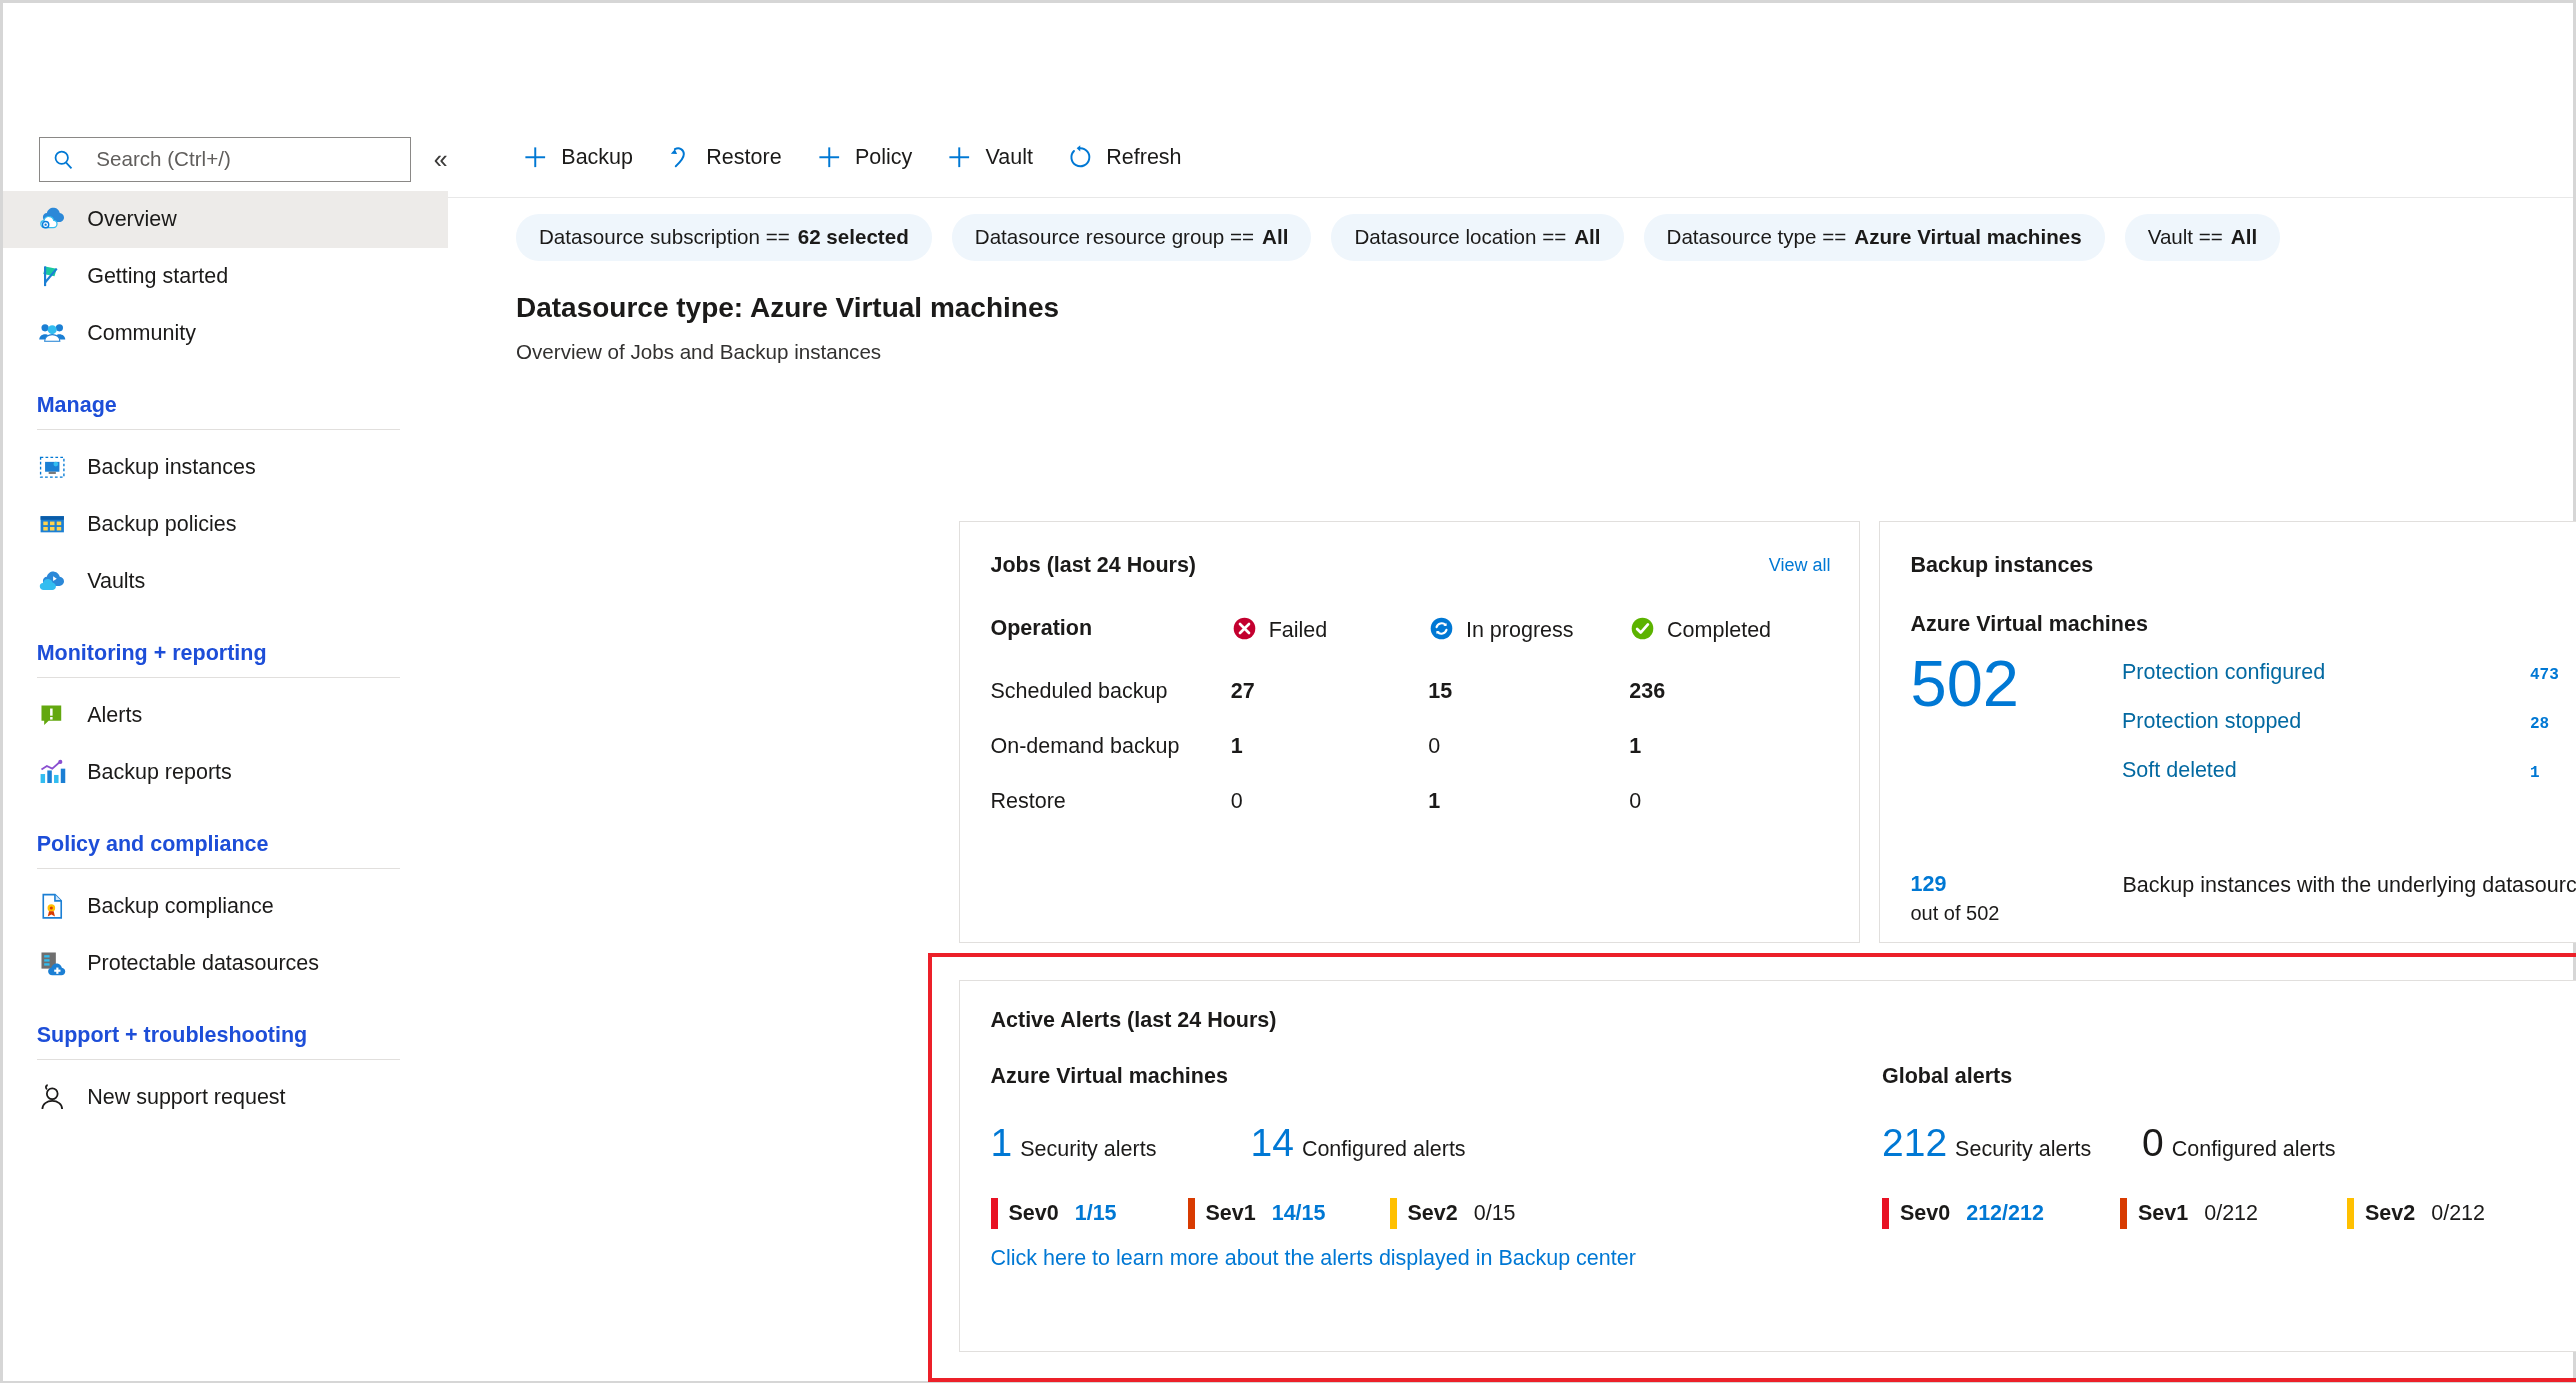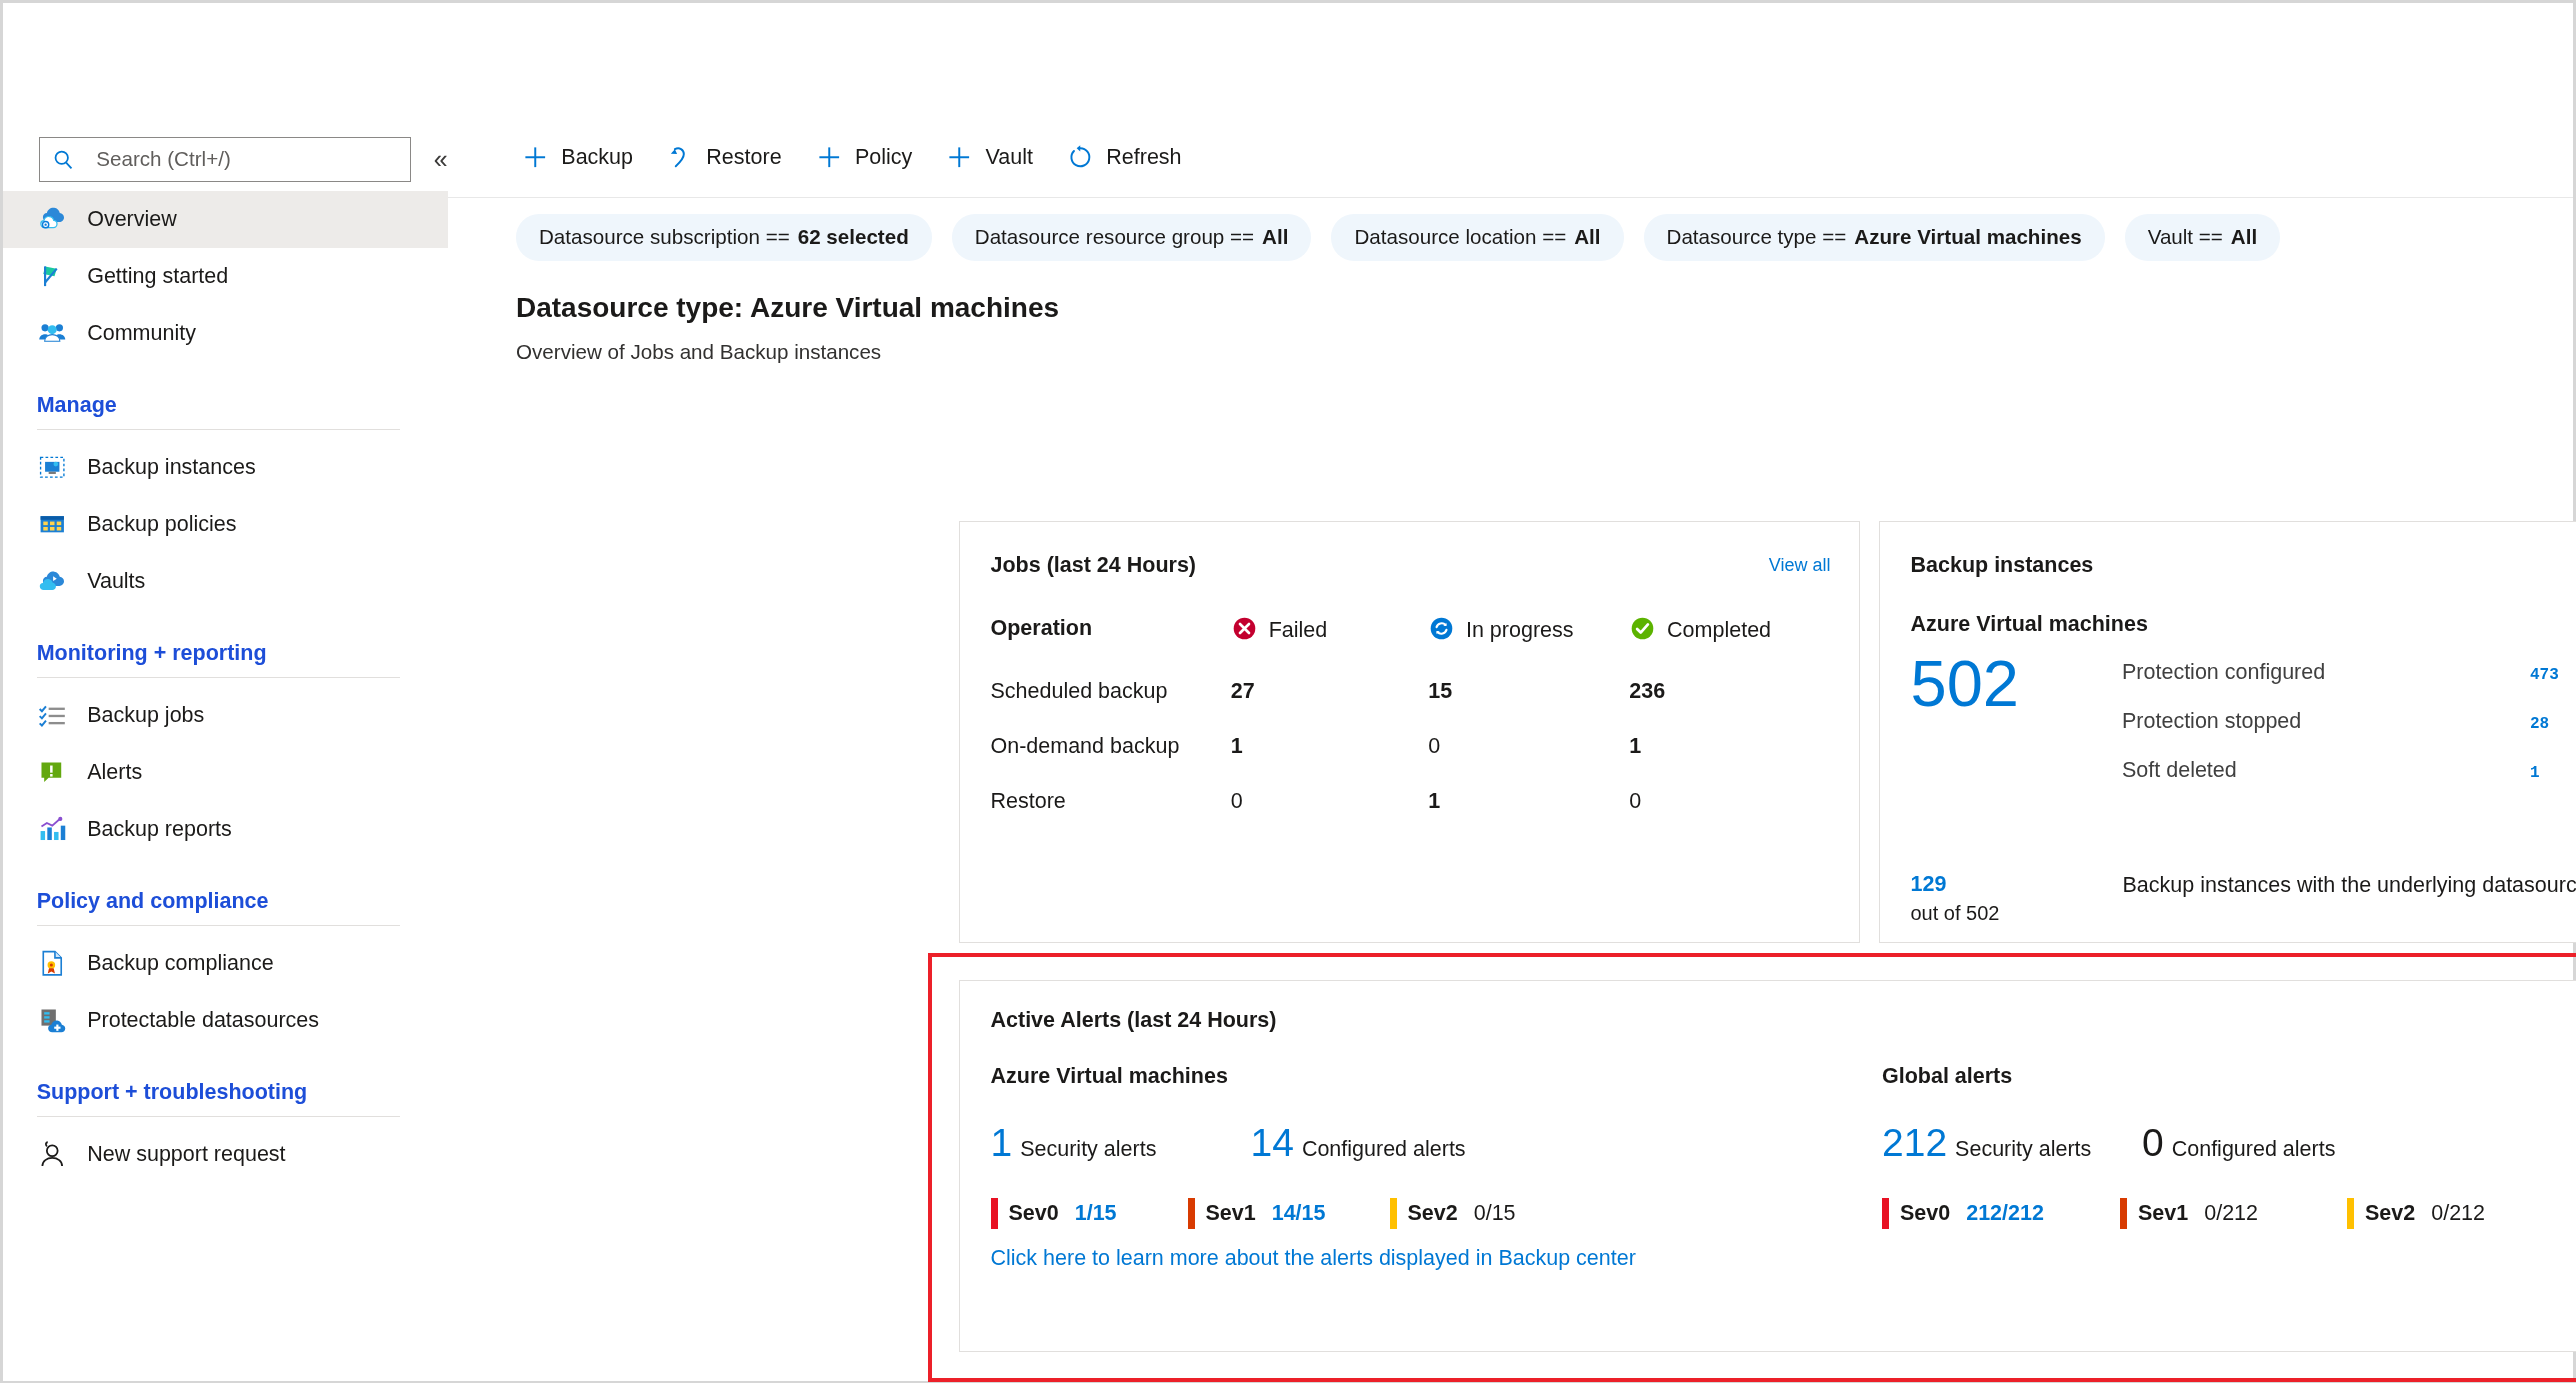--- a/index.html
+++ b/index.html
@@ -93,21 +93,21 @@
   .col-op { width:265px; }
   .col-c { width:222px; }
 
   
   #inst-card { left:1431px; top:404px; width:901px; height:422px; }
   .inst-title { position:absolute; left:30.5px; top:30.5px; font-size:21.5px; font-weight:700; }
   .inst-sub { position:absolute; left:30.5px; top:90px; font-size:21.5px; font-weight:700; }
   .big-num { position:absolute; left:30.5px; top:126px; font-size:65px; color:#0078d4; font-weight:400; line-height:72px; cursor:pointer; }
   .inst-rows { position:absolute; left:242px; top:138px; width:628px; }
   .inst-row { display:flex; align-items:baseline; margin-bottom:24px; }
-  .inst-label { font-size:21.5px; color:#404040; width:408px; }
+  .inst-label { font-size:21.5px; color:#0369a1; width:408px; }
   .inst-val { font-size:16px; color:#0078d4; font-weight:700; cursor:pointer;font-family:Liberation Mono, monospace; }
   .inst-foot { position:absolute; left:30.5px; top:348px; width:843px; display:flex; }
   .foot-num { width:212px; }
   .foot-num .fn { font-size:21.5px; color:#0078d4; font-weight:700; cursor:pointer; line-height:29px; }
   .foot-num .fo { font-size:20px; color:#1b1a19; line-height:29px; }
   .foot-text { font-size:21.5px; color:#1b1a19; line-height:30.5px; width:610px; }
 
   
   #alerts-highlight { position:absolute; left:480px; top:836px; width:1886px; height:429px;
                       border:4.5px solid #ec2029; }
@@ -232,33 +232,20 @@
               <path d="M18 11.5l4 2.6-4 2.6z" fill="#fff"></path>
             </svg>
           </span>
           <span class="nav-label">Vaults</span>
         </div>
       </div>
 
       <div class="nav-group">
         <div class="nav-group-title">Monitoring + reporting</div>
         <div class="nav-divider"></div>
-        <div class="nav-item">
-          <span class="nav-ico">
-            <svg viewBox="0 0 34 34" width="30.5" height="30.5">
-              <path d="M3 10l2.5 2.5L10 7" fill="none" stroke="#1b7fd4" stroke-width="2.2"></path>
-              <path d="M3 18l2.5 2.5L10 15" fill="none" stroke="#1b7fd4" stroke-width="2.2"></path>
-              <path d="M3 26l2.5 2.5L10 23" fill="none" stroke="#1b7fd4" stroke-width="2.2"></path>
-              <rect x="13" y="8.5" width="18" height="2.6" fill="#8d8d8d"></rect>
-              <rect x="13" y="16.5" width="18" height="2.6" fill="#8d8d8d"></rect>
-              <rect x="13" y="24.5" width="18" height="2.6" fill="#8d8d8d"></rect>
-            </svg>
-          </span>
-          <span class="nav-label">Backup jobs</span>
-        </div>
         <div class="nav-item">
           <span class="nav-ico">
             <svg viewBox="0 0 34 34" width="30.5" height="30.5">
               <path d="M5 6h22v17H13l-5 5v-5H5z" fill="#63a80f"></path>
               <rect x="14.6" y="9.5" width="2.8" height="8" fill="#fff"></rect>
               <rect x="14.6" y="19" width="2.8" height="2.8" fill="#fff"></rect>
             </svg>
           </span>
           <span class="nav-label">Alerts</span>
         </div>

